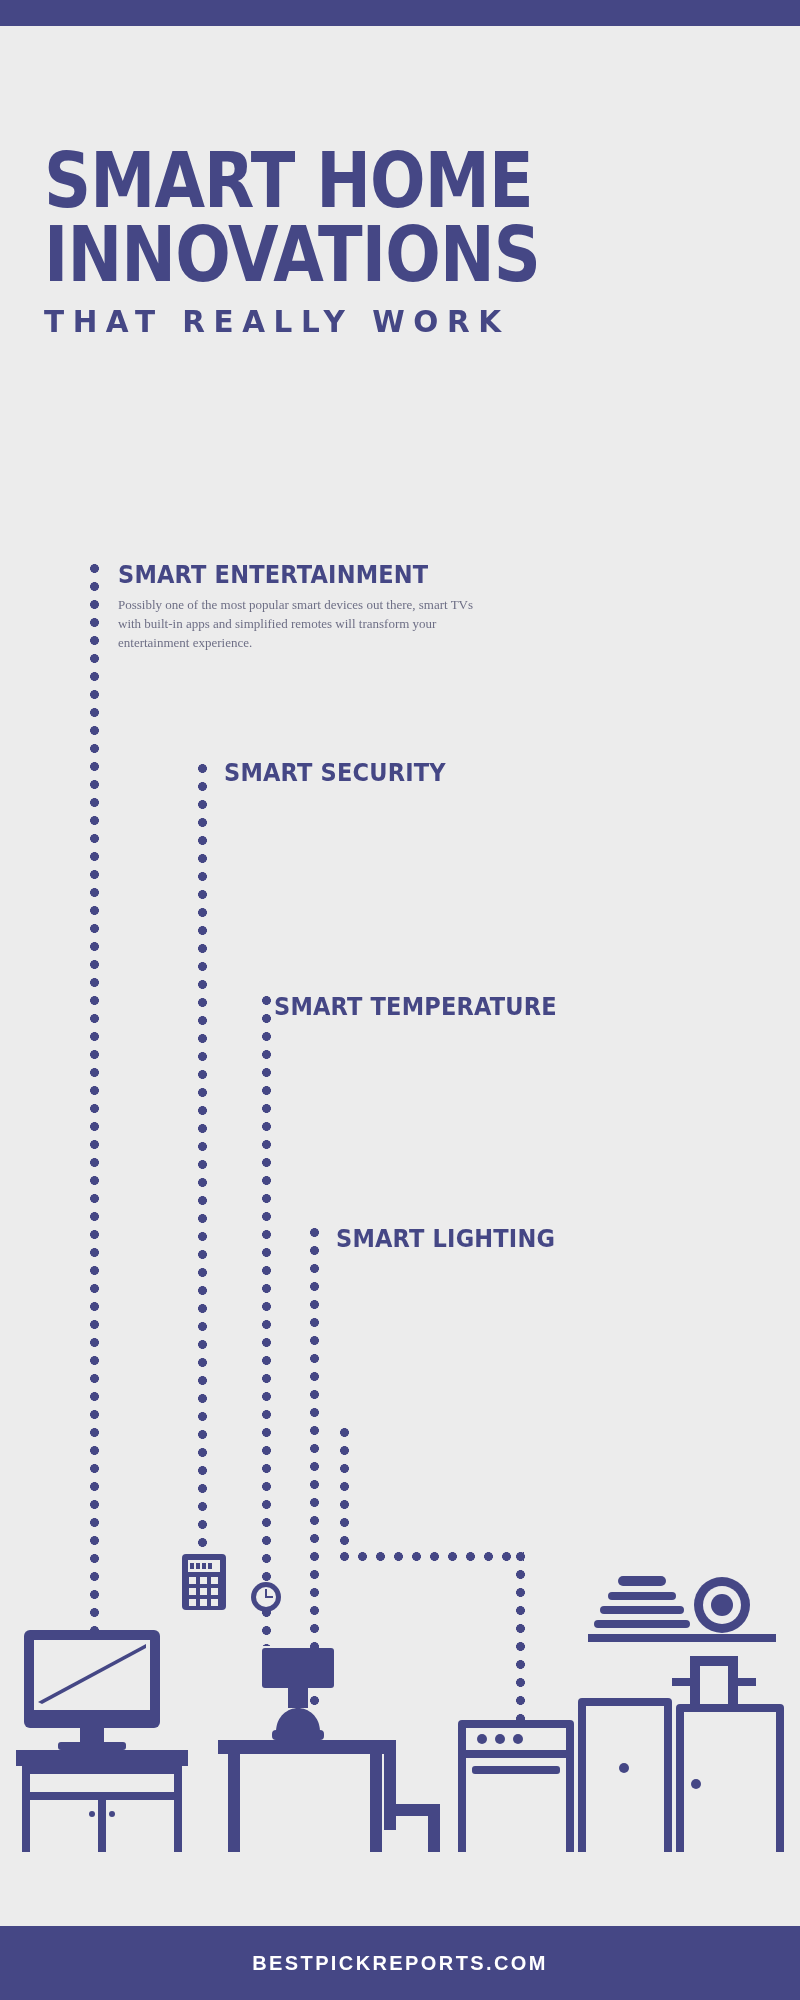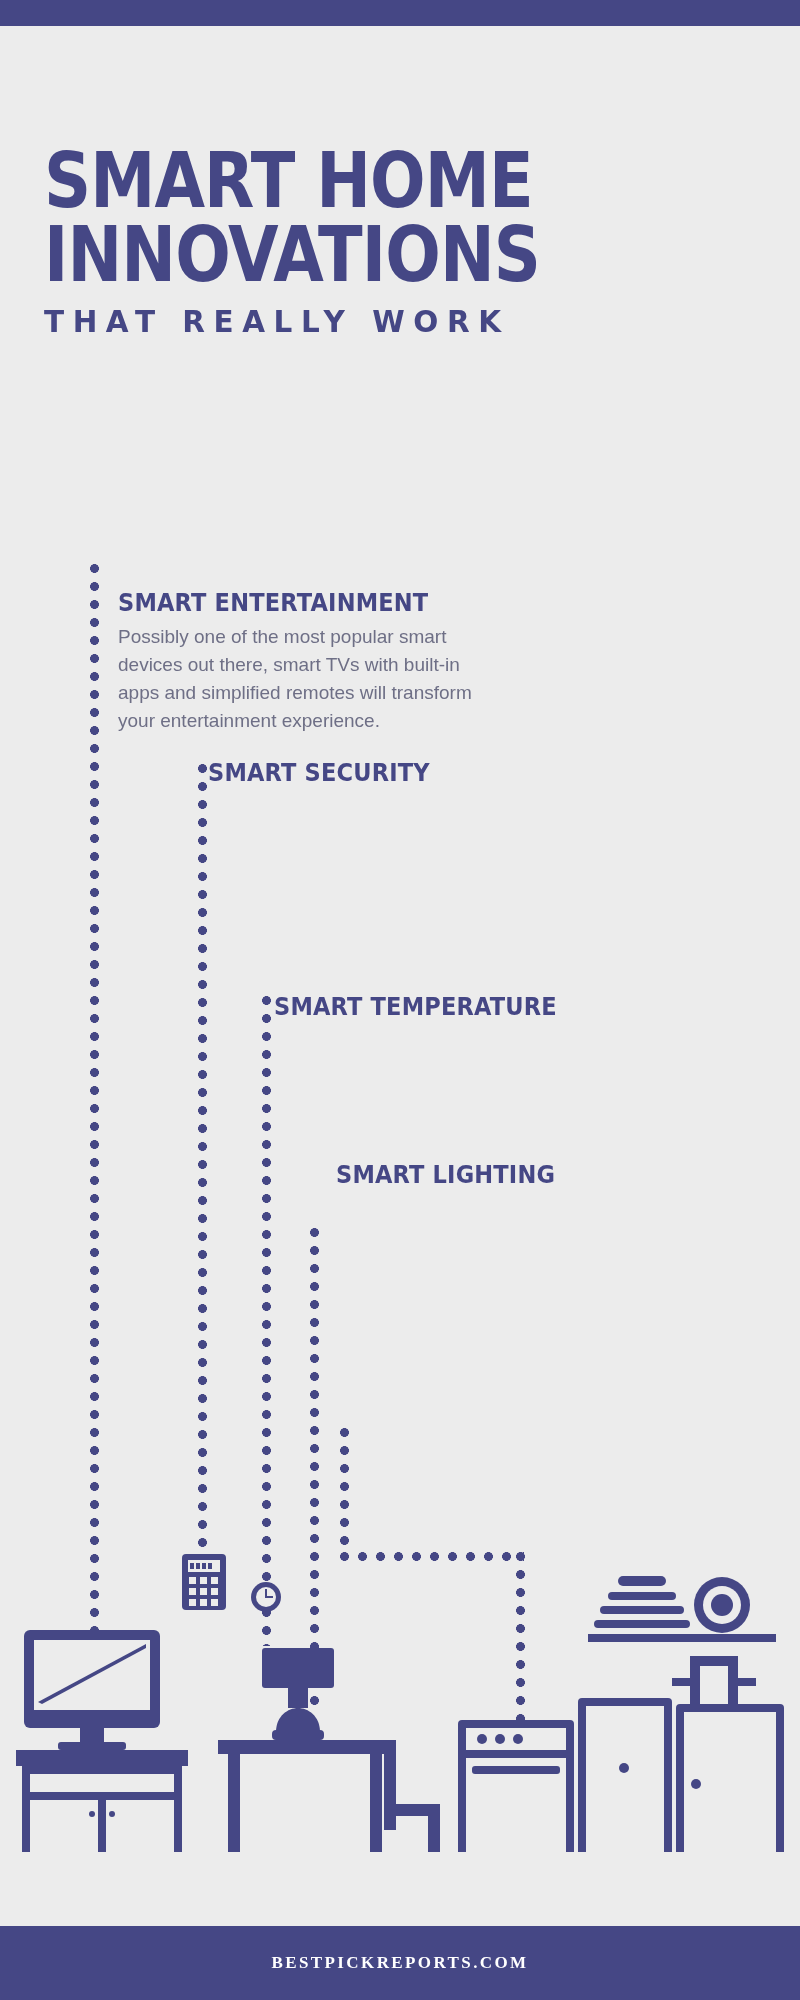--- a/index.html
+++ b/index.html
@@ -49,24 +49,24 @@
     bottom: 0;
     width: 800px;
     height: 74px;
     background: #454785;
     display: flex;
     align-items: center;
     justify-content: center;
   }
   .bottom-bar .site {
     color: #ffffff;
-    font-size: 17px;
+    font-size: 20px;
     letter-spacing: 2.4px;
     font-weight: bold;
-    font-family: Liberation Serif, serif;
+    font-family: Liberation Sans, sans-serif;
   }
 
   
   .title-block {
     position: absolute;
     left: 44px;
     top: 118px;
     width: 700px;
   }
   .title-line {
@@ -119,23 +119,23 @@
     color: #454785;
     font-size: 25px;
     letter-spacing: 0.2px;
     transform: scaleX(0.9);
     transform-origin: left center;
     white-space: nowrap;
   }
   .section p {
     margin: 0;
     color: #6e6f86;
-    font-size: 19px;
+    font-size: 13px;
     line-height: 1.47;
-    font-family: Liberation Sans, sans-serif;
+    font-family: Liberation Serif, serif;
   }
 
   
   .art {
     position: absolute;
     left: 0;
     bottom: 74px;
     width: 800px;
     height: 300px;
   }
@@ -158,34 +158,34 @@
       </div>
 
       <div class="dotline" style="left:90px; top:538px; height:1110px;"></div>
       <div class="dotline" style="left:198px; top:738px; height:846px;"></div>
       <div class="dotline" style="left:262px; top:970px; height:650px;"></div>
       <div class="dotline" style="left:310px; top:1202px; height:486px;"></div>
       <div class="dotline" style="left:340px; top:1402px; height:130px;"></div>
       <div class="dotline-h" style="left:340px; top:1526px; width:184px;"></div>
       <div class="dotline" style="left:516px; top:1526px; height:176px;"></div>
 
-      <div class="section" style="left:118px; top:534px; width:380px;margin-top:28px;">
+      <div class="section" style="left:118px; top:534px; width:380px;">
         <h2>SMART ENTERTAINMENT</h2>
         <p>Possibly one of the most popular smart devices out there, smart TVs with built-in apps and simplified remotes will transform your entertainment experience.</p>
       </div>
 
-      <div class="section" style="left:208px; top:732px; width:390px;">
+      <div class="section" style="left:224px; top:732px; width:390px;">
         <h2>SMART SECURITY</h2>
       </div>
 
       <div class="section" style="left:274px; top:966px; width:400px;">
         <h2>SMART TEMPERATURE</h2>
       </div>
 
-      <div class="section" style="left:336px; top:1134px; width:390px;">
+      <div class="section" style="left:336px; top:1198px; width:390px;">
         <h2>SMART LIGHTING</h2>
       </div>
 
 
       <svg class="art" viewBox="0 0 800 300">
 
         <g>
           <rect class="pp" x="182" y="2" width="44" height="56" rx="4"></rect>
           <rect x="188" y="8" width="32" height="12" fill="#ececec"></rect>
           <rect x="190" y="11" width="4" height="6" fill="#454785"></rect>

